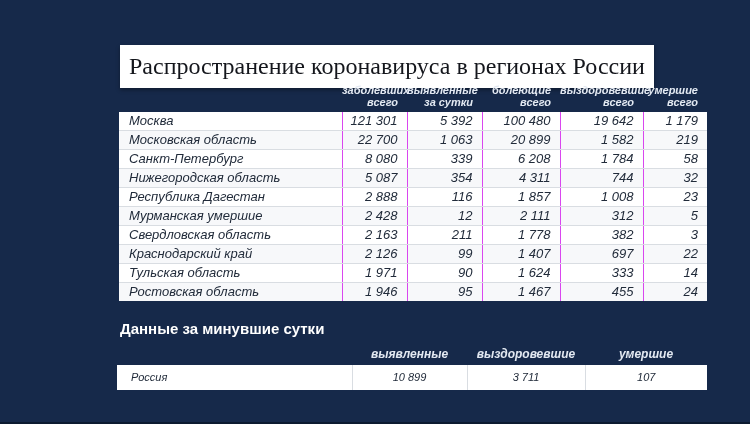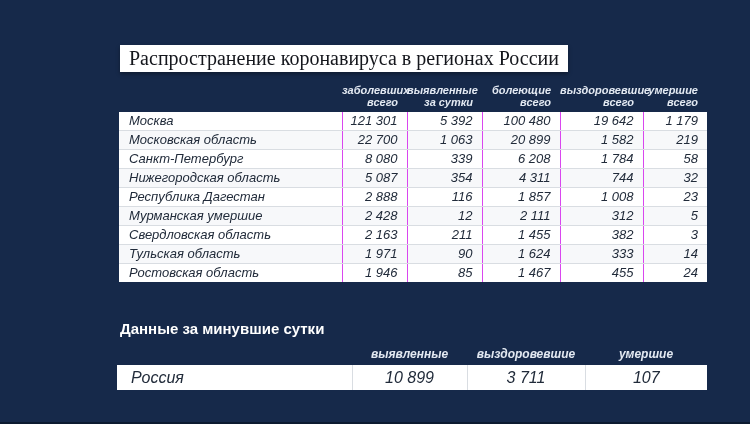--- a/index.html
+++ b/index.html
@@ -11,23 +11,23 @@
     overflow: hidden;
     font-family: "Liberation Sans", "DejaVu Sans", sans-serif;
   }
   .title-box {
     position: absolute;
     left: 120px;
     top: 45px;
     background: #ffffff;
     color: #14161c;
     font-family: "Liberation Serif", "DejaVu Serif", serif;
-    font-size: 20px;
+    font-size: 24px;
     line-height: 27px;
-    padding: 0 9px;
+    padding: 8px 9px;
     white-space: nowrap;
     box-shadow: 0 2px 4px rgba(0,0,0,0.35);
   }
   table { border-collapse: collapse; table-layout: fixed; font-style: italic; }
   .regions-table {
     position: absolute;
     left: 119px;
     top: 82px;
     width: 588px;
   }
@@ -81,21 +81,21 @@
     font-size: 12px;
     font-weight: bold;
     text-align: center;
     vertical-align: bottom;
     padding: 0 0 4px 0;
     height: 16px;
   }
   .russia-table td {
     background: #ffffff;
     color: #212b3a;
-    font-size: 16px;
+    font-size: 11px;
     height: 23px;
     line-height: 23px;
     text-align: center;
     border-left: 1px solid #d9dde2;
     white-space: nowrap;
   }
   .russia-table td.region-cell {
     text-align: left;
     padding-left: 14px;
     border-left: none;
@@ -184,36 +184,44 @@
         <td>2 428</td>
         <td>12</td>
         <td>2 111</td>
         <td>312</td>
         <td>5</td>
       </tr>
       <tr>
         <td class="region-cell">Свердловская область</td>
         <td>2 163</td>
         <td>211</td>
-        <td>1 455</td>
+        <td>1 778</td>
         <td>382</td>
         <td>3</td>
+      </tr>
+      <tr>
+        <td class="region-cell">Краснодарский край</td>
+        <td>2 126</td>
+        <td>99</td>
+        <td>1 407</td>
+        <td>697</td>
+        <td>22</td>
       </tr>
       <tr>
         <td class="region-cell">Тульская область</td>
         <td>1 971</td>
         <td>90</td>
         <td>1 624</td>
         <td>333</td>
         <td>14</td>
       </tr>
       <tr>
         <td class="region-cell">Ростовская область</td>
         <td>1 946</td>
-        <td>85</td>
+        <td>95</td>
         <td>1 467</td>
         <td>455</td>
         <td>24</td>
       </tr>
     </tbody>
   </table>
 
   <div class="daily-title">Данные за минувшие сутки</div>
 
   <table class="russia-table">

